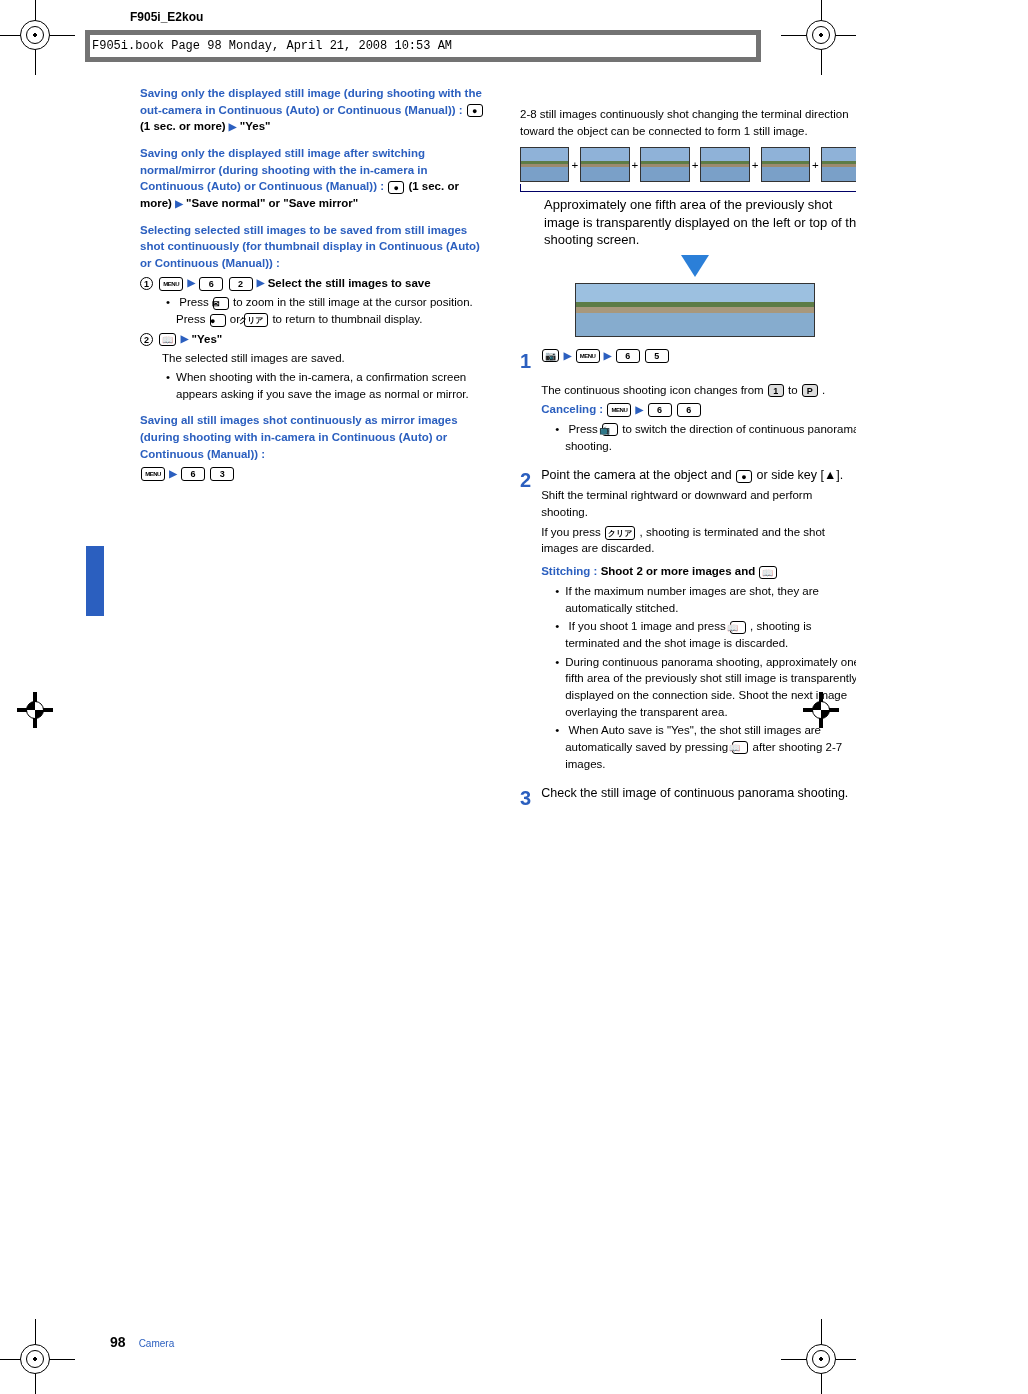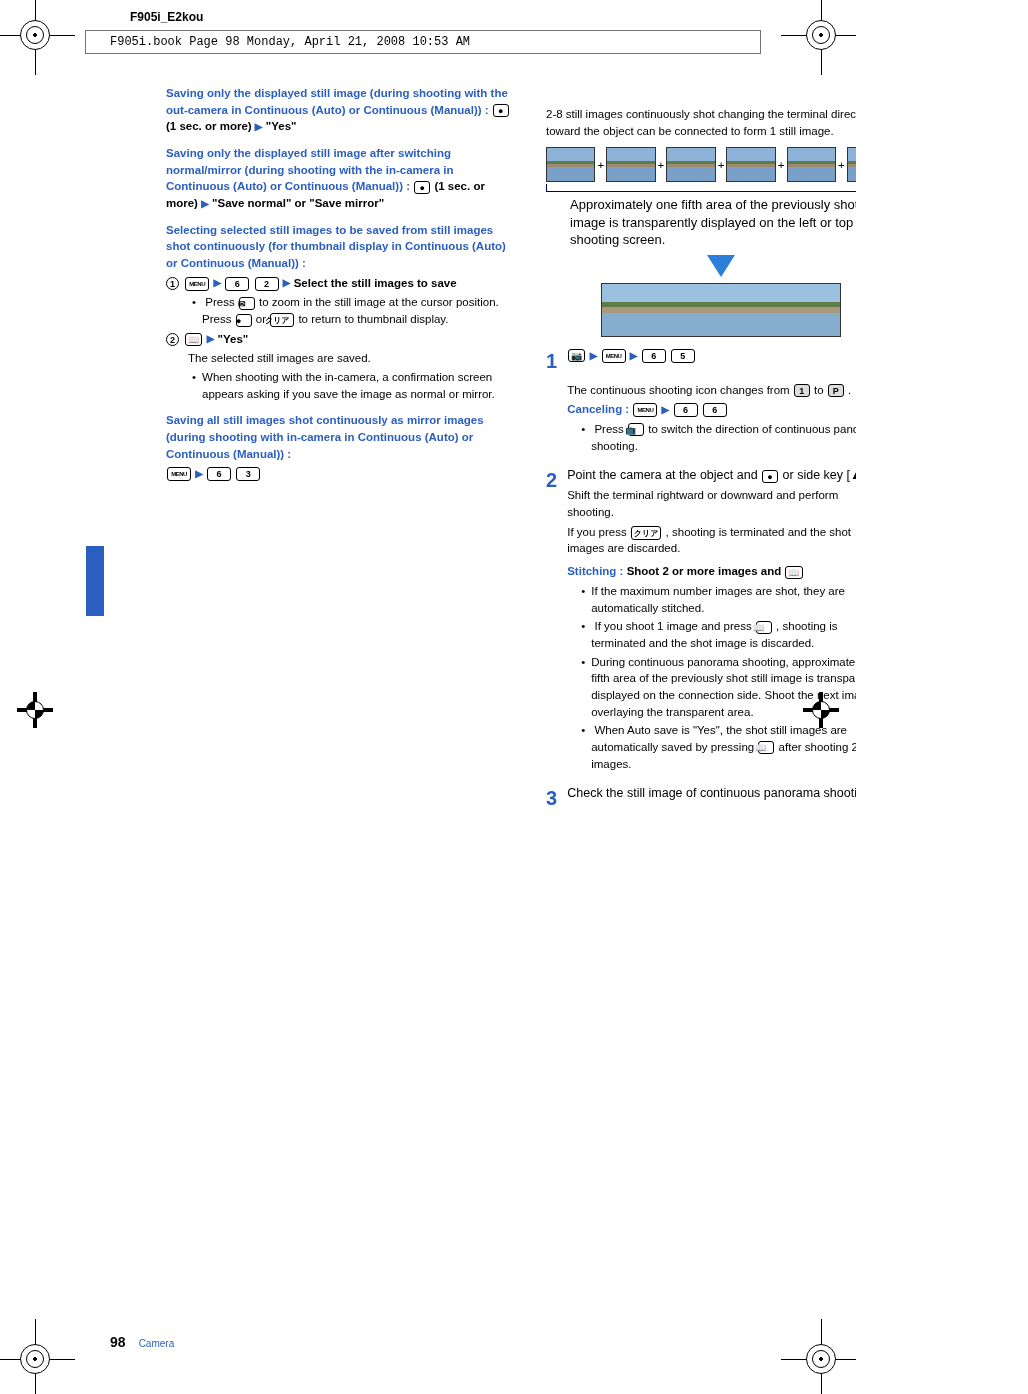--- a/index.html
+++ b/index.html
@@ -3,21 +3,21 @@
 <meta charset="utf-8">
 <style>
   * { box-sizing: border-box; margin: 0; padding: 0; }
   html, body { width: 1028px; height: 1394px; background: #fff; font-family: Arial, Helvetica, sans-serif; color: #000; }
   .page { position: relative; width: 856px; height: 1394px; overflow: hidden; }
 
   
   .docid { position: absolute; top: 10px; left: 130px; font-size: 12px; font-weight: bold; }
 
   
-  .cropframe { position: absolute; top: 30px; left: 85px; right: 95px; border: 1px solid #737373; padding: 4px 24px; font-family: "Courier New", monospace; font-size: 12px; }
+  .cropframe { position: absolute; top: 30px; left: 85px; right: 95px; border: 5px solid #737373; padding: 4px 2px; font-family: "Courier New", monospace; font-size: 12px; }
 
   
   .mark { position: absolute; width: 60px; height: 60px; }
   .mark .circle { position:absolute; width:30px; height:30px; border:1px solid #000; border-radius:50%; top:15px; left:15px; background:#fff; }
   .mark .circle.inner { width:18px; height:18px; top:21px; left:21px; border:1px solid #000; background:
     radial-gradient(circle, #000 2px, transparent 2px); }
   .mark .h { position:absolute; top:30px; left:-10px; right:-10px; height:0; border-top:1px solid #000; }
   .mark .v { position:absolute; left:30px; top:-10px; bottom:-10px; width:0; border-left:1px solid #000; }
   .mark-tl { top: 5px; left: 5px; }
   .mark-tr { top: 5px; right: 5px; }
@@ -32,21 +32,21 @@
   .mark .gmark .seg.c { left:0; top:16px; height:4px; width:12px; }
   .mark .gmark .seg.d { right:0; top:16px; height:4px; width:12px; }
   .mark .gcirc { position:absolute; top:9px; left:9px; width:18px; height:18px; border-radius:50%;
     background: conic-gradient(#fff 0 90deg, #000 90deg 180deg, #fff 180deg 270deg, #000 270deg 360deg);
     border:1px solid #000; }
 
   
   .tab { position:absolute; left:86px; top:546px; width:18px; height:70px; background:#2b5fbf; }
 
   
-  .content { position:absolute; top:82px; left:166px; width:730px; display:flex; gap:30px; }
+  .content { position:absolute; top:82px; left:140px; width:730px; display:flex; gap:30px; }
   .col { width: 350px; font-size: 11.5px; line-height: 1.45; }
 
   .h-link { color:#2b5fbf; font-weight:bold; font-size:11.5px; }
   .h-link2 { color:#2b5fbf; font-weight:bold; font-size:13px; }
   .black { color:#000; font-weight:bold; }
   .key { display:inline-block; border:1px solid #000; border-radius:3px; min-width:24px; height:14px;
          line-height:13px; text-align:center; font-size:9px; font-weight:bold; vertical-align:middle;
          padding:0 2px; margin:0 1px; background:#fff; }
   .key.small { min-width:16px; height:13px; line-height:12px; }
   .arrow { color:#2b5fbf; font-size:10px; font-weight:bold; display:inline-block; vertical-align:middle; }

